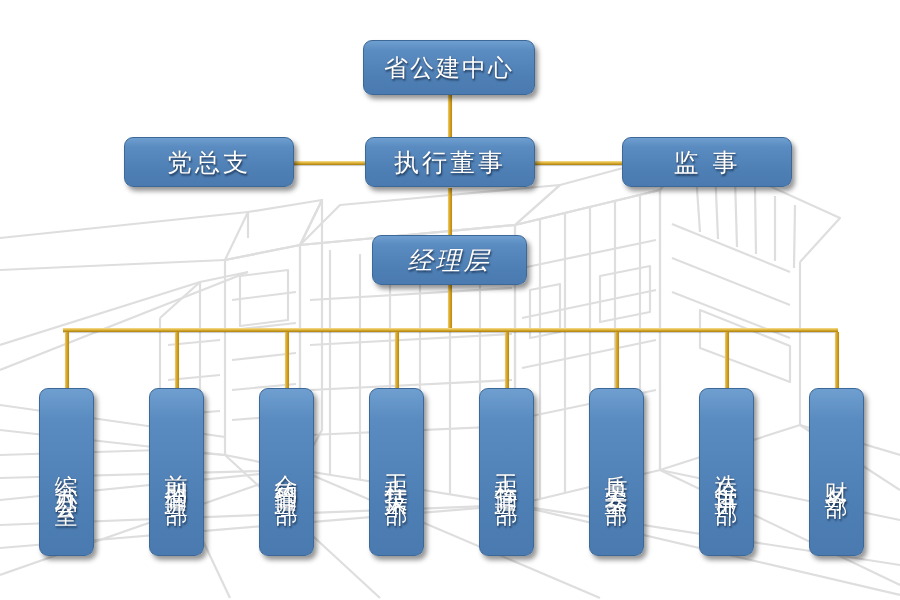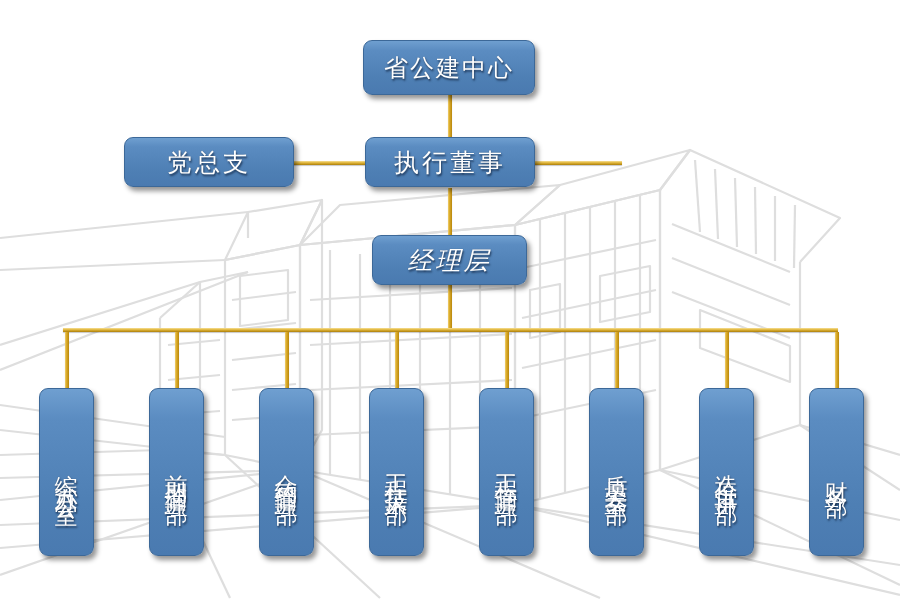--- a/index.html
+++ b/index.html
@@ -204,20 +204,23 @@
   </div>
 
   <div class="node h" style="left:124px; top:137px; width:170px; height:50px;">
     <span class="node-label">党总支</span>
   </div>
 
   <div class="node h" style="left:365px; top:137px; width:170px; height:50px;">
     <span class="node-label">执行董事</span>
   </div>
 
+  <div class="node h" style="left:622px; top:137px; width:170px; height:50px;">
+    <span class="node-label">监 事</span>
+  </div>
 
   <div class="node h" style="left:372px; top:235px; width:155px; height:50px;font-style:italic;">
     <span class="node-label">经理层</span>
   </div>
 
   <div class="node v" style="left:39px; top:388px; width:55px; height:168px;">
     <span class="node-label">综合办公室</span>
   </div>
 
   <div class="node v" style="left:149px; top:388px; width:55px; height:168px;">

